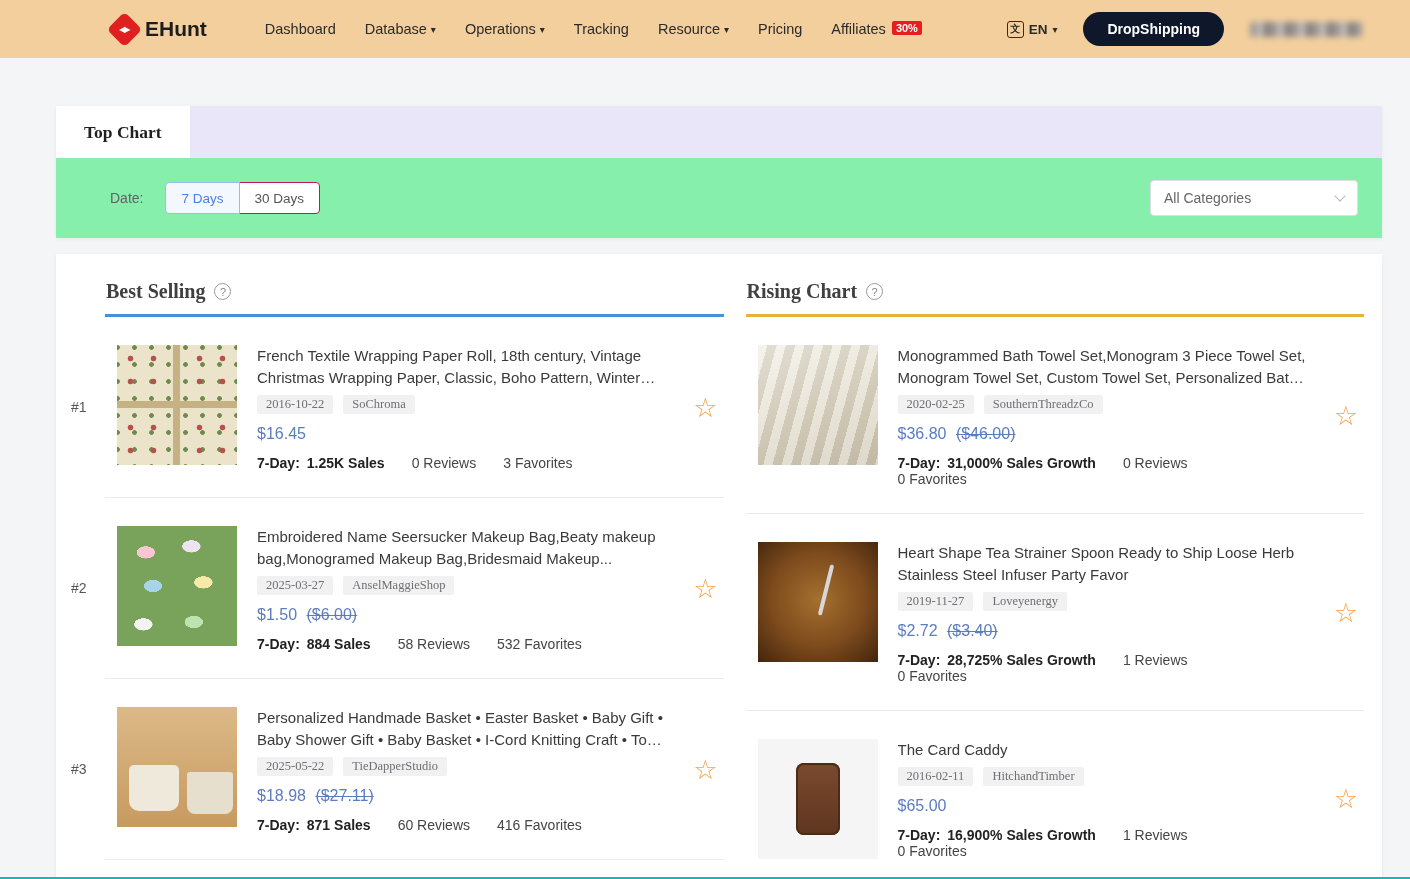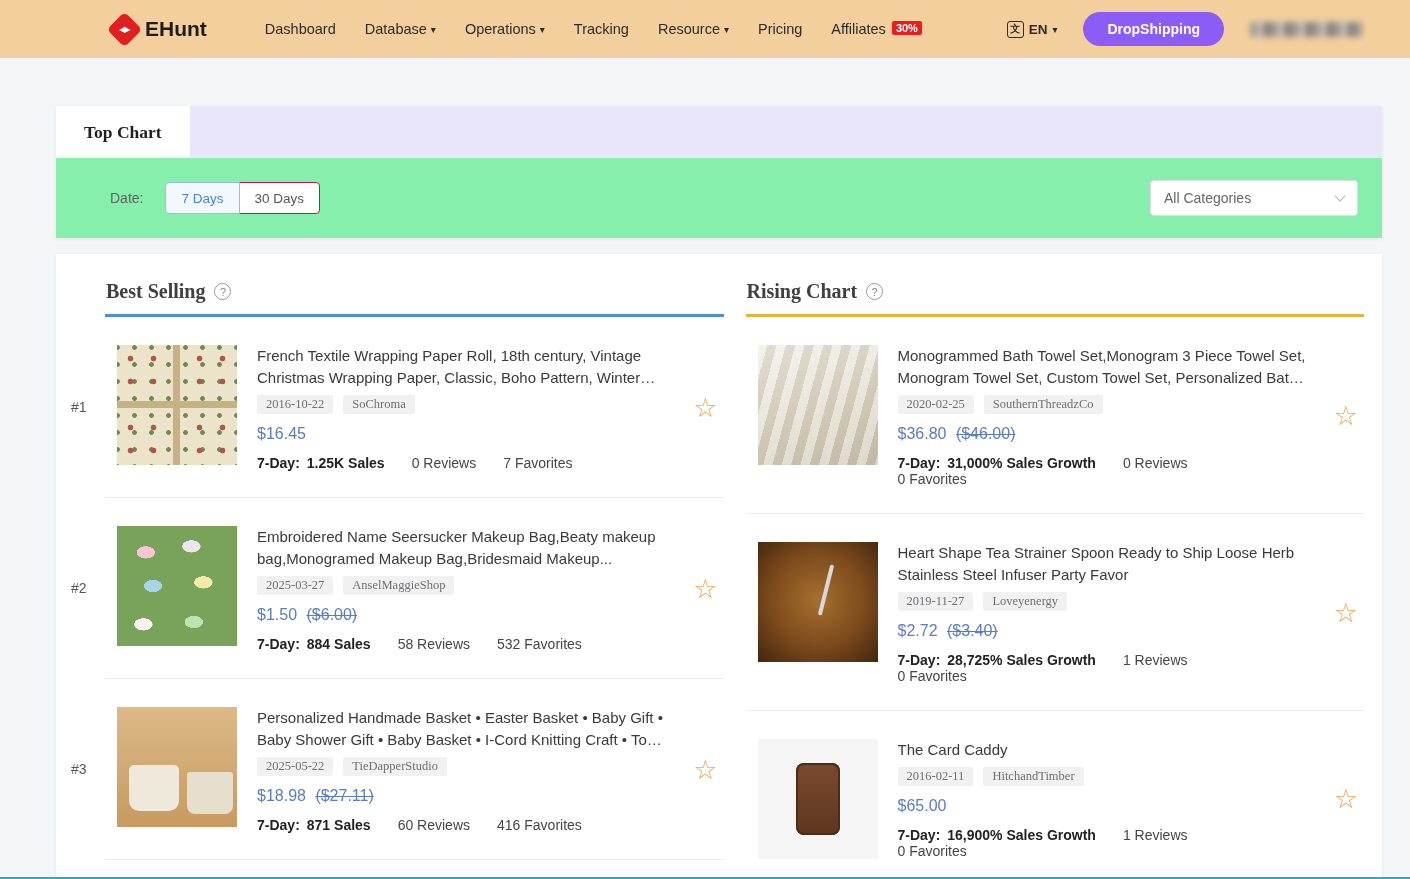--- a/index.html
+++ b/index.html
@@ -18,21 +18,21 @@
   .nav-item { display:flex; align-items:center; gap:4px; font-size:14.5px; color:#2b2b2b; cursor:pointer;
     text-decoration:none; position:relative; white-space:nowrap; }
   .caret { font-size:10px; color:#2b2b2b; }
   .pct-badge { background:#e61e1e; color:#fff; font-size:11px; font-weight:700; padding:1px 4px;
     border-radius:2px; margin-left:2px; position:relative; top:-1px; }
   .nav-right { margin-left:auto; display:flex; align-items:center; gap:26px; }
   .lang { display:flex; align-items:center; gap:5px; cursor:pointer; }
   .lang-icon { width:17px; height:17px; border:1.5px solid #2b2b2b; border-radius:3px; font-size:10px;
     display:flex; align-items:center; justify-content:center; color:#2b2b2b; font-weight:700; }
   .lang-label { font-size:13.5px; font-weight:700; color:#2b2b2b; }
-  .dropship-btn { background:#8b5cf6; color:#fff; border:none; border-radius:17px; height:34px;
+  .dropship-btn { background:#0f172a; color:#fff; border:none; border-radius:17px; height:34px;
     padding:0 24px; font-size:14px; font-weight:700; cursor:pointer; font-family:"Liberation Sans",sans-serif; }
   .account-blur { width:112px; height:15px; border-radius:2px; cursor:pointer;
     background:repeating-linear-gradient(90deg,#8f8f93 0 7px,#bdbdc2 7px 13px,#76767c 13px 21px);
     filter:blur(3px); opacity:.85; }
 
   
   .tabs-card { margin:26px 28px 0 56px; background:#fff; box-shadow:0 1px 4px rgba(0,0,0,.06); }
   .tabs-row { display:flex; background:#e8e6f8; height:52px;margin-top:48px; }
   .tab { padding:0 28px; display:flex; align-items:center; font-family:"Liberation Serif",serif;
     font-size:17.5px; color:#303030; cursor:pointer; }
@@ -196,21 +196,21 @@
           <span class="badge shop">SoChroma</span>
         </div>
         <div class="price-row">
           <span class="price">$16.45</span>
           <span class="oprice"></span>
         </div>
         <div class="stats">
           <span class="stat-period">7-Day:</span>
           <span class="stat-value">1.25K Sales</span>
           <span class="stat-muted">0 Reviews</span>
-          <span class="stat-muted">7 Favorites</span>
+          <span class="stat-muted">3 Favorites</span>
         </div>
       </div>
       <span class="star">☆</span>
     </div>
 
     <div class="item">
       <span class="rank">#2</span>
       <div class="pimg pimg-soaps"></div>
       <div class="ibody">
         <div class="ititle">Embroidered Name Seersucker Makeup Bag,Beaty makeup bag,Monogramed Makeup Bag,Bridesmaid Makeup...</div>

